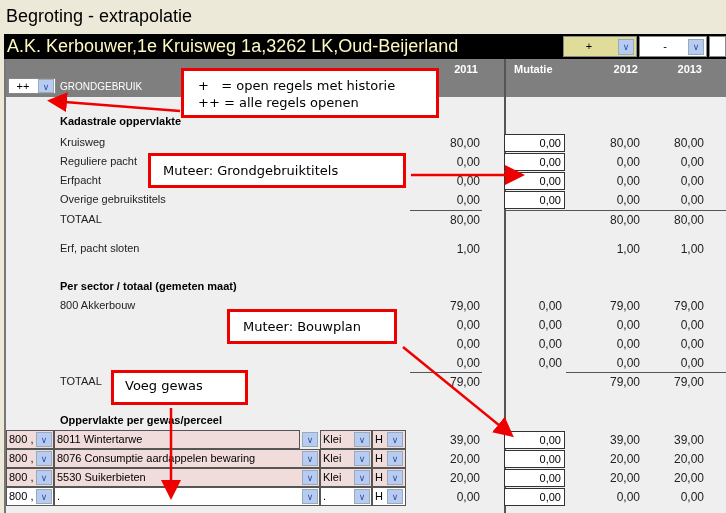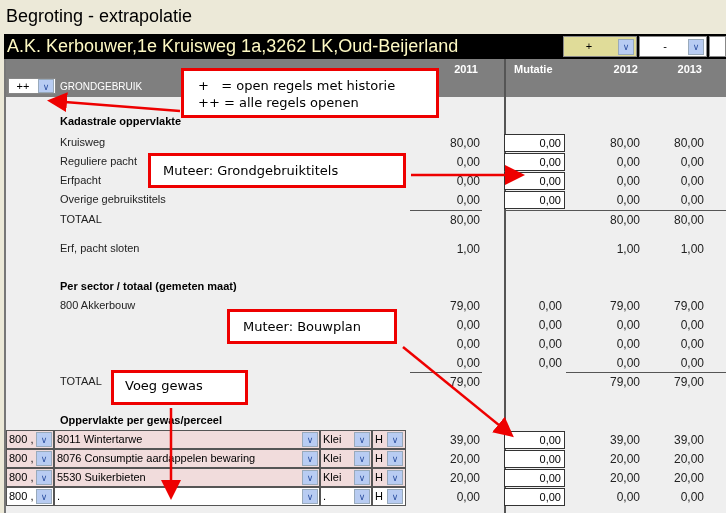--- a/index.html
+++ b/index.html
@@ -120,21 +120,21 @@
       <div class="lbl" style="top:316px;">TOTAAL</div>
       <div class="num" style="left:418px;top:316px;">79,00</div>
       <div class="num" style="left:578px;top:316px;">79,00</div>
       <div class="num" style="left:642px;top:316px;">79,00</div>
     </div>
 
   <div class="lbl b" style="top:355px;">Oppervlakte per gewas/perceel</div>
   <div id="gew">
       <div class="gw pink" style="left:0;top:371px;width:48px;">800 ,</div>
       <div class="chev" style="left:30px;top:373px;height:15px;">∨</div>
-      <div class="gw pink" style="left:48px;top:371px;width:266px;">8011 Wintertarwe</div>
+      <div class="gw pink" style="left:48px;top:371px;width:246px;">8011 Wintertarwe</div>
       <div class="chev" style="left:296px;top:373px;height:15px;">∨</div>
       <div class="gw pink" style="left:314px;top:371px;width:52px;">Klei</div>
       <div class="chev" style="left:348px;top:373px;height:15px;">∨</div>
       <div class="gw pink" style="left:366px;top:371px;width:34px;">H</div>
       <div class="chev" style="left:381px;top:373px;height:15px;">∨</div>
       <div class="num" style="left:418px;top:374px;">39,00</div>
       <div class="inp" style="top:372px;">0,00</div>
       <div class="num" style="left:578px;top:374px;">39,00</div>
       <div class="num" style="left:642px;top:374px;">39,00</div>
       <div class="gw pink" style="left:0;top:390px;width:48px;">800 ,</div>

